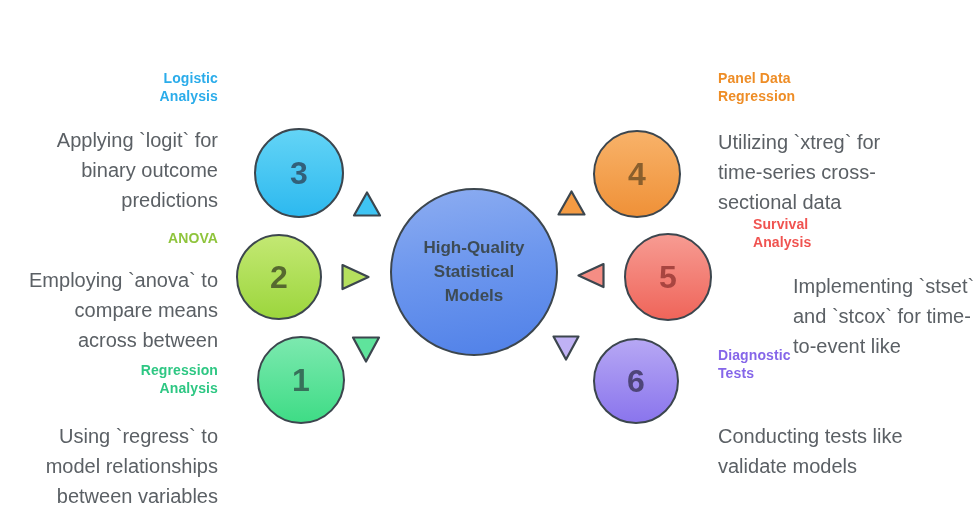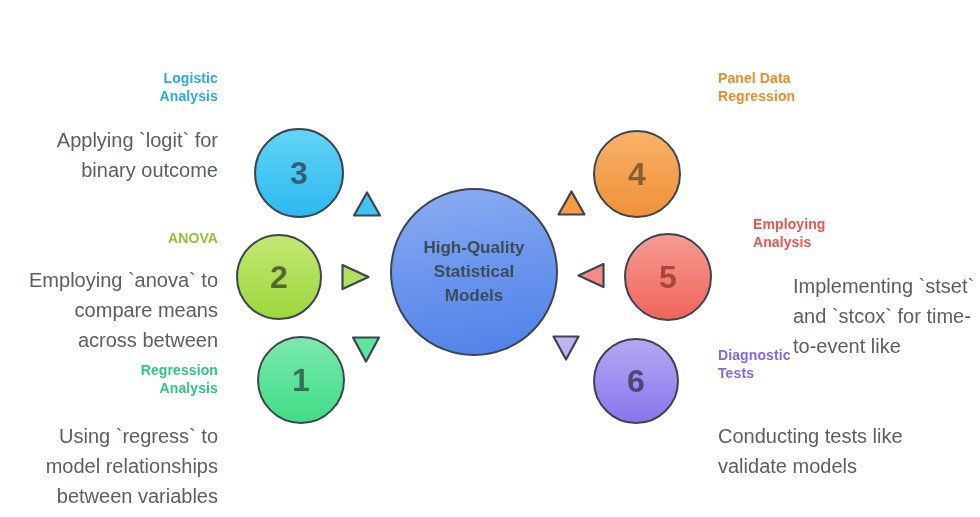--- a/index.html
+++ b/index.html
@@ -110,20 +110,21 @@
     <polygon points="2.5,2.5 27.5,2.5 15,25.5" fill="#c0b2f5" stroke="#3c464e" stroke-width="2.2" stroke-linejoin="round"></polygon>
   </svg>
 
   <h3 class="tblock left-col hd hd-cyan p-lbl3h">
     <span class="ln">Logistic</span>
     <span class="ln">Analysis</span>
   </h3>
   <p class="tblock left-col desc p-lbl3d">
     <span class="ln">Applying `logit` for</span>
     <span class="ln">binary outcome</span>
+    <span class="ln">predictions</span>
   </p>
 
   <h3 class="tblock left-col hd hd-lime p-lbl2h">
     <span class="ln">ANOVA</span>
   </h3>
   <p class="tblock left-col desc p-lbl2d">
     <span class="ln">Employing `anova` to</span>
     <span class="ln">compare means</span>
     <span class="ln">across between</span>
   </p>
@@ -135,23 +136,28 @@
   <p class="tblock left-col desc p-lbl1d">
     <span class="ln">Using `regress` to</span>
     <span class="ln">model relationships</span>
     <span class="ln">between variables</span>
   </p>
 
   <h3 class="tblock hd hd-orange p-lbl4h">
     <span class="ln">Panel Data</span>
     <span class="ln">Regression</span>
   </h3>
+  <p class="tblock desc p-lbl4d">
+    <span class="ln">Utilizing `xtreg` for</span>
+    <span class="ln">time-series cross-</span>
+    <span class="ln">sectional data</span>
+  </p>
 
   <h3 class="tblock hd hd-red p-lbl5h">
-    <span class="ln">Employing</span>
+    <span class="ln">Survival</span>
     <span class="ln">Analysis</span>
   </h3>
   <p class="tblock desc p-lbl5d">
     <span class="ln">Implementing `stset`</span>
     <span class="ln">and `stcox` for time-</span>
     <span class="ln">to-event like</span>
   </p>
 
   <h3 class="tblock hd hd-purple p-lbl6h">
     <span class="ln">Diagnostic</span>

